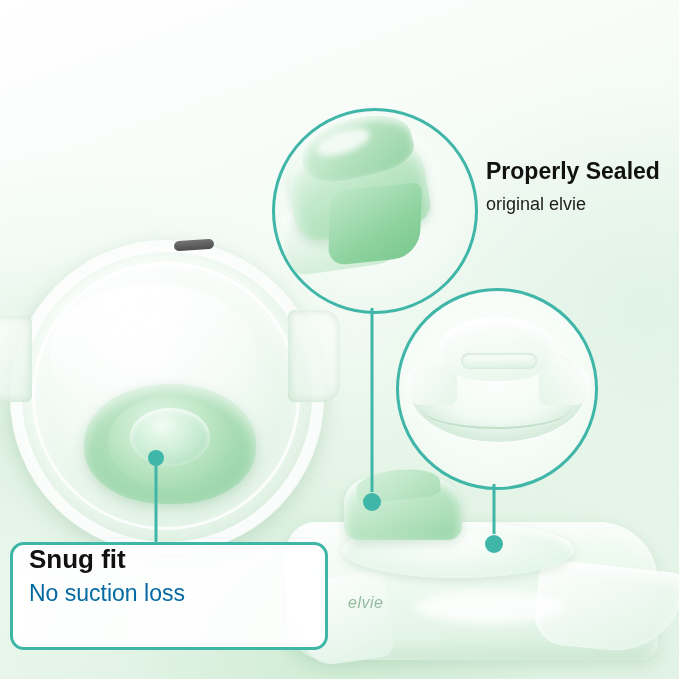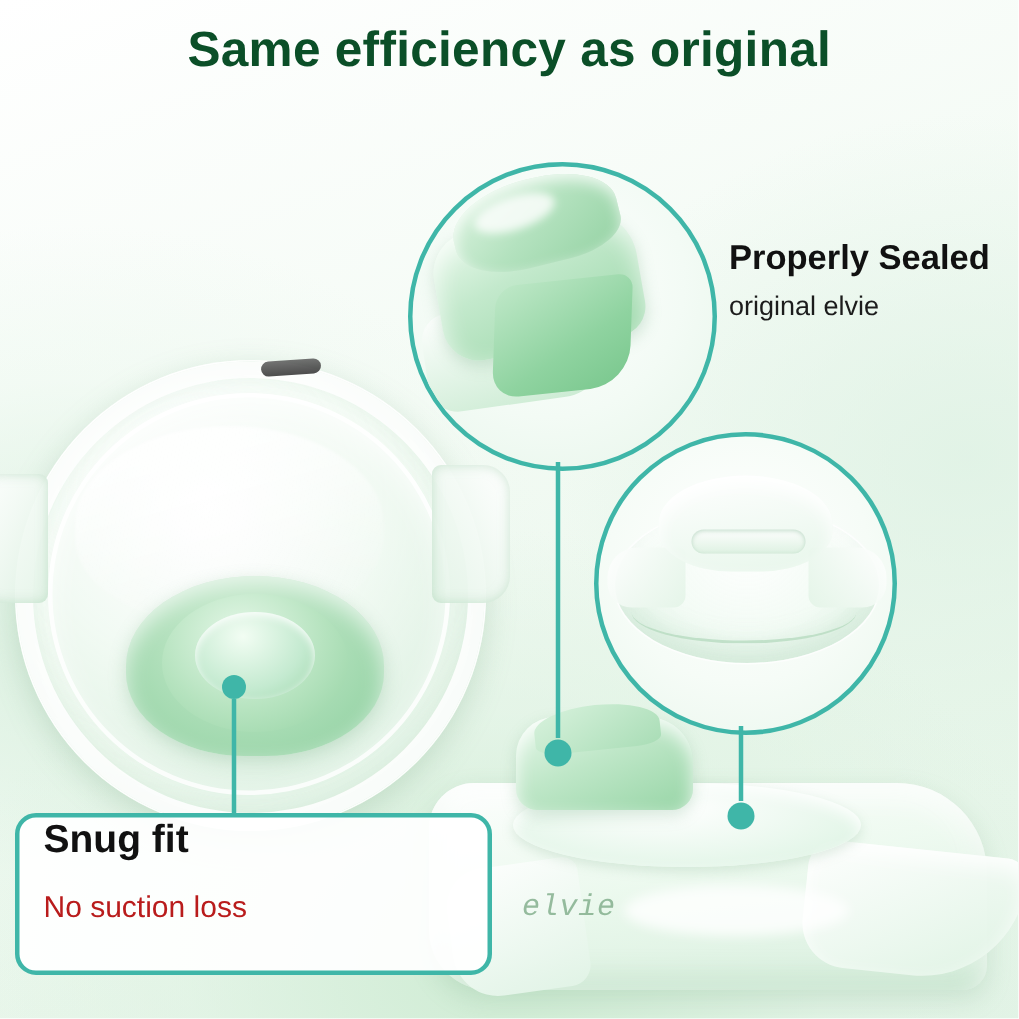--- a/index.html
+++ b/index.html
@@ -289,25 +289,25 @@
     position: absolute;
     left: 70px; top: 0px;
     width: 84px; height: 30px;
     border-radius: 50% 50% 20% 20%;
     background: linear-gradient(150deg, #d8f2dd, #a9ddb6);
     transform: rotate(-6deg);
   }
   .pump .logo {
     position: absolute;
     left: 62px; top: 124px;
-    font-size: 20px;
+    font-size: 16px;
     color: rgba(118,166,128,0.75);
     font-style: italic;
     letter-spacing: 0.5px;
-    font-family: Liberation Mono, monospace;
+    font-family: Liberation Sans, sans-serif;
   }
   .pump .sheen {
     position: absolute;
     left: 130px; top: 120px;
     width: 150px; height: 34px;
     border-radius: 50%;
     background: rgba(255,255,255,0.8);
     filter: blur(4px);
   }
 
@@ -347,31 +347,30 @@
     box-sizing: border-box;
     padding: 0 16px;
   }
   .label-snug .head {
     font-size: 26px;
     font-weight: bold;
     color: #111111;
     line-height: 1.1;
   }
   .label-snug .sub {
-    margin-top: 20px;
-    font-size: 20px;
-    color: #b91c1c;
+    margin-top: 6px;
+    font-size: 23px;
+    color: #0369a1;
   }
 </style>
 </head>
 <body>
 
 <div id="stage">
 
-  <div class="title">Same efficiency as original</div>
 
   <div class="obj flange">
     <div class="rim"></div>
     <div class="inner"></div>
     <div class="glass-sheen"></div>
     <div class="notch"></div>
     <div class="tab-left"></div>
     <div class="tab-right"></div>
     <div class="valve-outer"></div>
     <div class="valve-mid"></div>

